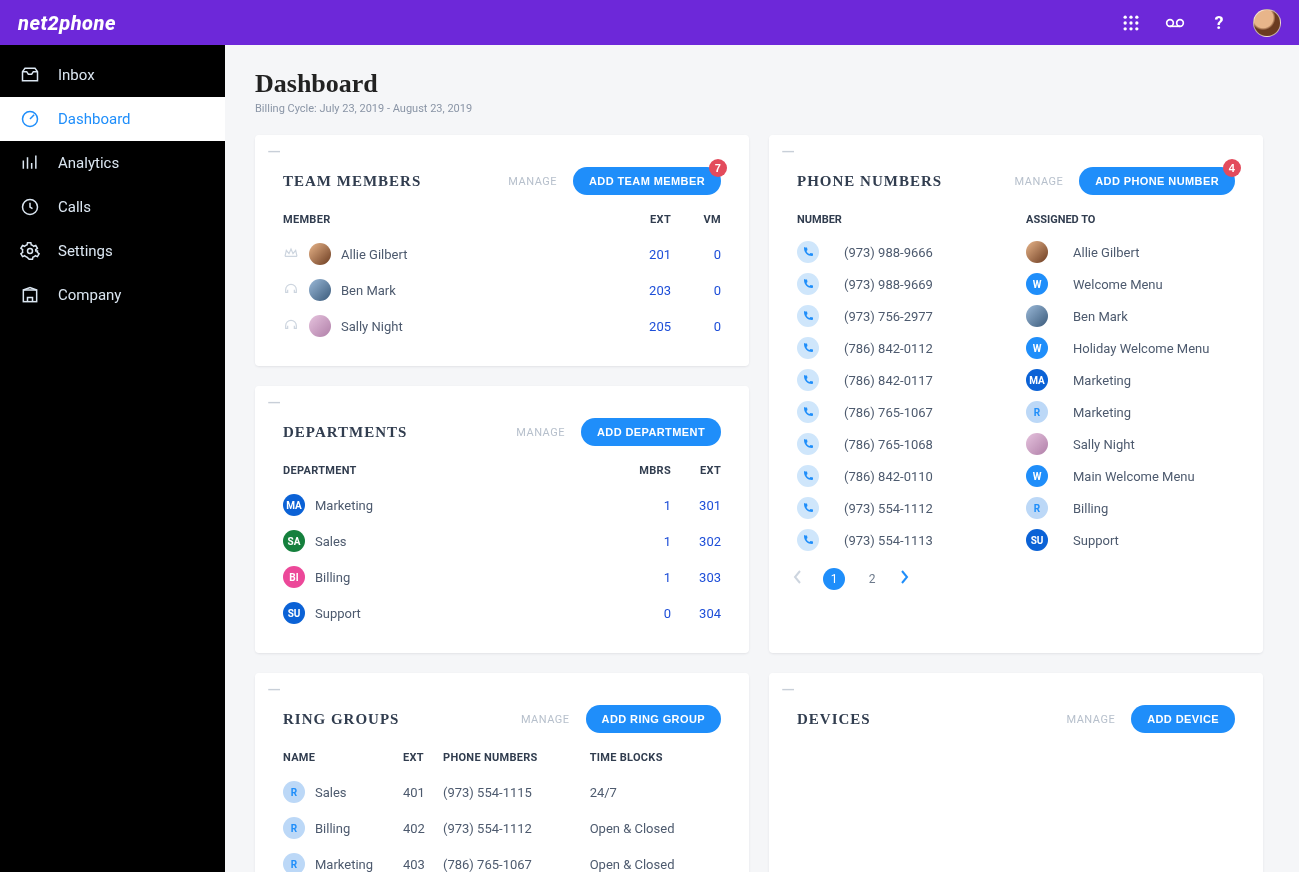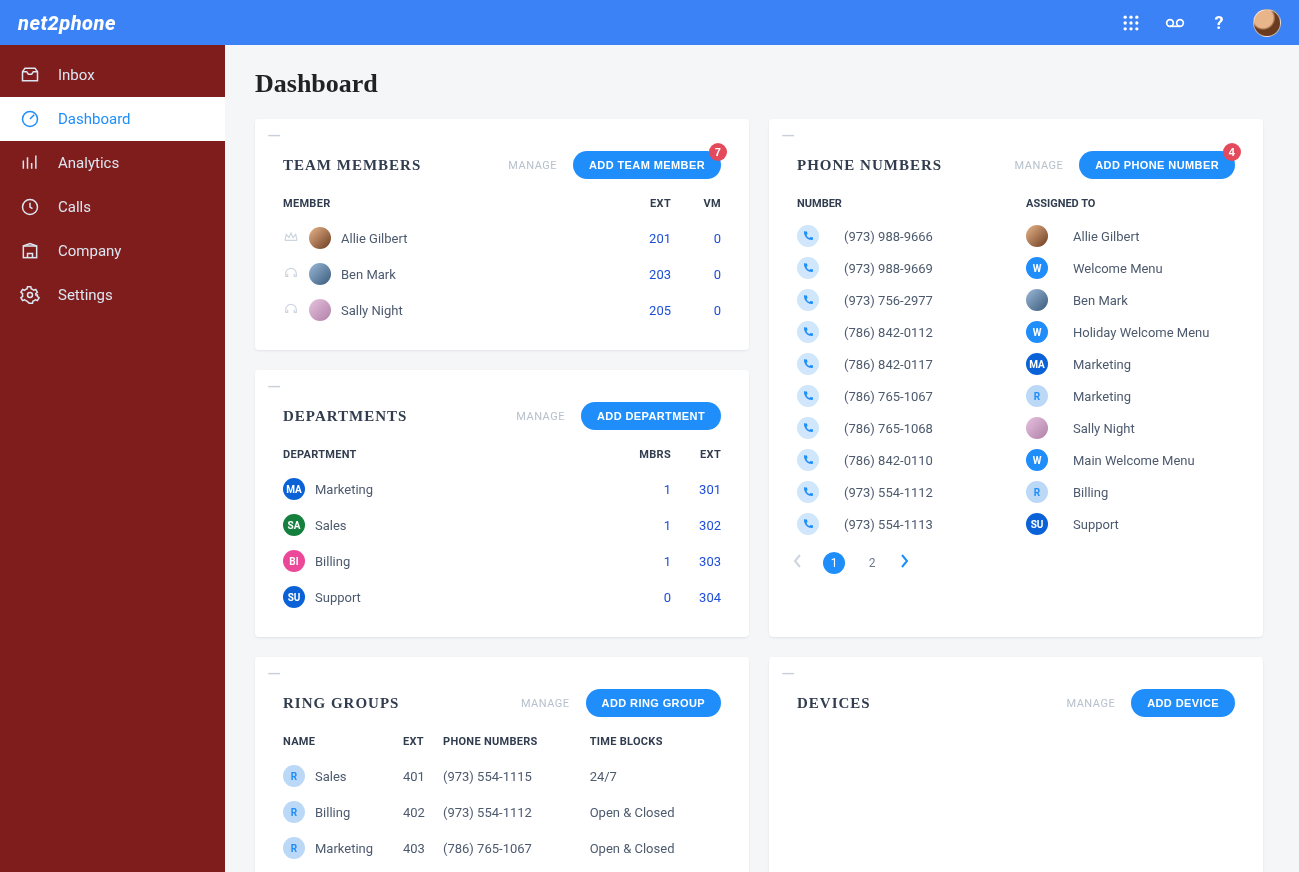--- a/index.html
+++ b/index.html
@@ -8,21 +8,21 @@
     background: #f5f6f8;
     color: #313d4f;
     width: 1299px;
     height: 872px;
     overflow: hidden;
   }
 
   
   .topbar {
     height: 45px;
-    background: #3b82f6;
+    background: #6d28d9;
     display: flex;
     align-items: center;
     padding: 0 18px 0 18px;
     color: #fff;
   }
   .brand {
     font-weight: 800;
     font-size: 20px;
     font-style: italic;
     letter-spacing: 0.5px;
@@ -37,21 +37,21 @@
   .avatar-top {
     width: 28px; height: 28px; border-radius: 50%;
     background: radial-gradient(circle at 35% 30%, #e8b58a 0 40%, #6b3b20 50% 100%);
     border: 1px solid rgba(255,255,255,.6);
   }
 
   
   .shell { display: flex; height: calc(100% - 45px); }
   .sidebar {
     width: 225px;
-    background: #7f1d1d;
+    background: #000000;
     color: #dbe6f1;
     padding-top: 8px;
   }
   .nav-item {
     display: flex; align-items: center; gap: 18px;
     padding: 12px 20px; font-size: 15px;
     cursor: pointer;
   }
   .nav-item.active {
     background: #fff; color: #1f8efa;
@@ -215,39 +215,42 @@
           <svg viewBox="0 0 24 24" fill="none" stroke="currentColor" stroke-width="1.8">
             <circle cx="12" cy="12" r="9"></circle>
             <path d="M12 7v5l3 2"></path>
           </svg>
         </span>
       <span>Calls</span>
     </div>
     <div class="nav-item">
       <span class="nav-icon">
           <svg viewBox="0 0 24 24" fill="none" stroke="currentColor" stroke-width="1.8">
+            <circle cx="12" cy="12" r="3"></circle>
+            <path d="M19 12a7 7 0 0 0-.2-1.7l2.1-1.6-2-3.4-2.5 1a7 7 0 0 0-2.9-1.7L13 2h-4l-.5 2.6a7 7 0 0 0-2.9 1.7l-2.5-1-2 3.4 2.1 1.6A7 7 0 0 0 3 12c0 .6.1 1.1.2 1.7l-2.1 1.6 2 3.4 2.5-1a7 7 0 0 0 2.9 1.7L11 22h4l.5-2.6a7 7 0 0 0 2.9-1.7l2.5 1 2-3.4-2.1-1.6c.1-.6.2-1.1.2-1.7z"></path>
+          </svg>
+        </span>
+      <span>Settings</span>
+    </div>
+    <div class="nav-item">
+      <span class="nav-icon">
+          <svg viewBox="0 0 24 24" fill="none" stroke="currentColor" stroke-width="1.8">
             <rect x="4" y="6" width="16" height="14"></rect>
             <path d="M4 6l8-3 8 3M9 20v-5h6v5"></path>
           </svg>
         </span>
       <span>Company</span>
     </div>
-    <div class="nav-item">
-      <span class="nav-icon">
-          <svg viewBox="0 0 24 24" fill="none" stroke="currentColor" stroke-width="1.8">
-            <circle cx="12" cy="12" r="3"></circle>
-            <path d="M19 12a7 7 0 0 0-.2-1.7l2.1-1.6-2-3.4-2.5 1a7 7 0 0 0-2.9-1.7L13 2h-4l-.5 2.6a7 7 0 0 0-2.9 1.7l-2.5-1-2 3.4 2.1 1.6A7 7 0 0 0 3 12c0 .6.1 1.1.2 1.7l-2.1 1.6 2 3.4 2.5-1a7 7 0 0 0 2.9 1.7L11 22h4l.5-2.6a7 7 0 0 0 2.9-1.7l2.5 1 2-3.4-2.1-1.6c.1-.6.2-1.1.2-1.7z"></path>
-          </svg>
-        </span>
-      <span>Settings</span>
-    </div>
   </div>
 
   <div class="main">
     <h1 class="page-title">Dashboard</h1>
+    <div class="subtitle">
+      <span>Billing Cycle: </span><span>July 23, 2019 - August 23, 2019</span>
+    </div>
 
     <div class="grid">
 
       <div class="card">
         <div class="card-dash">—</div>
         <div class="card-head">
           <div class="card-title">TEAM MEMBERS</div>
           <div class="card-actions">
             <span class="manage">MANAGE</span>
             <button class="btn-primary">

